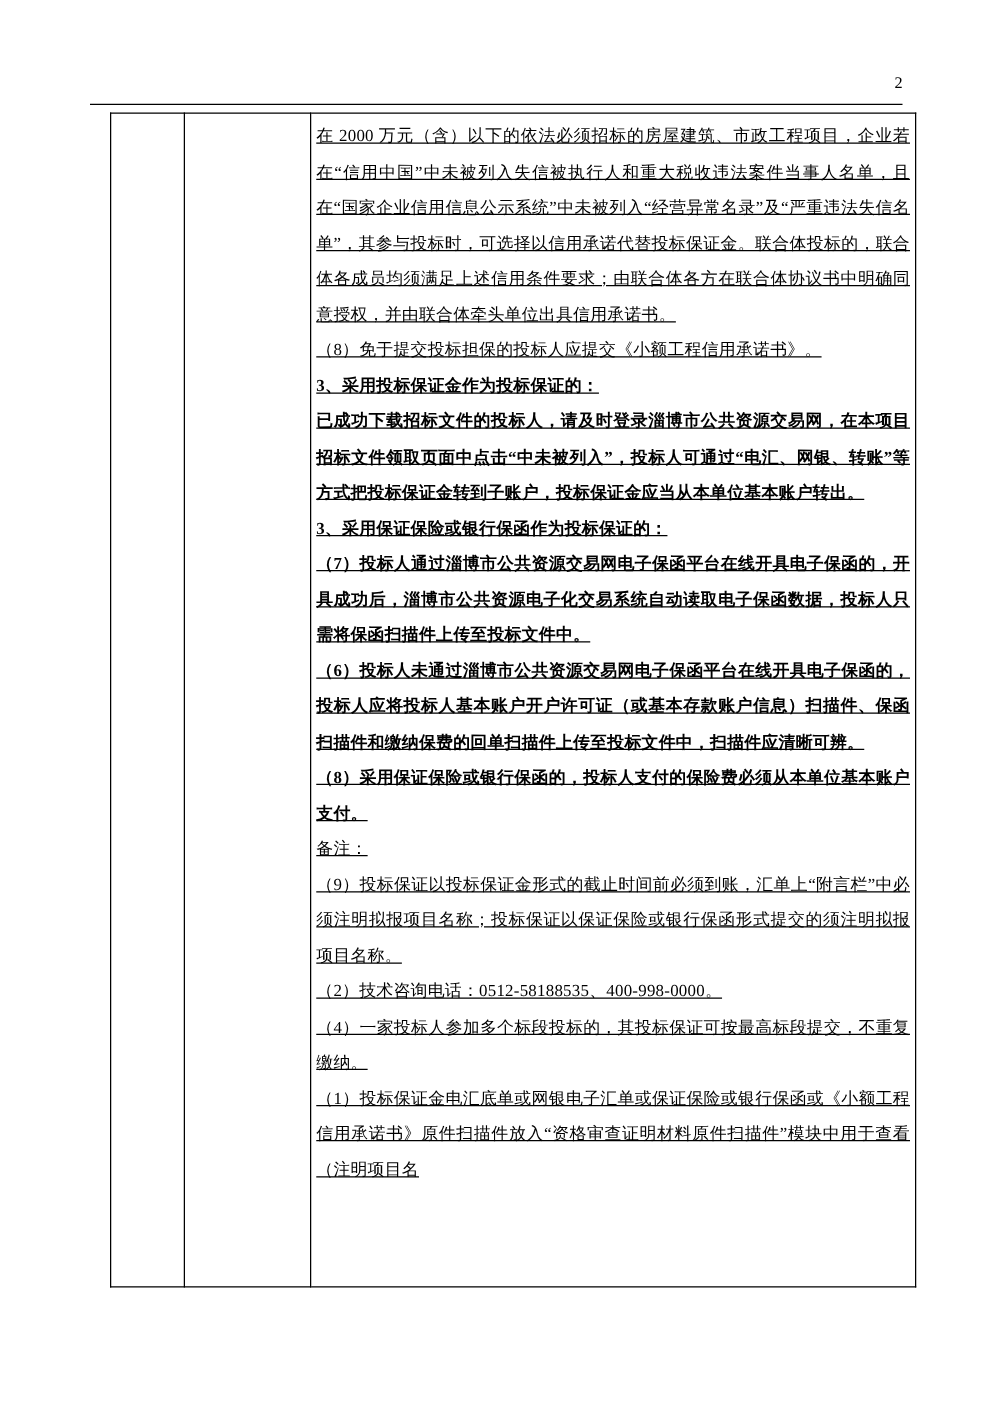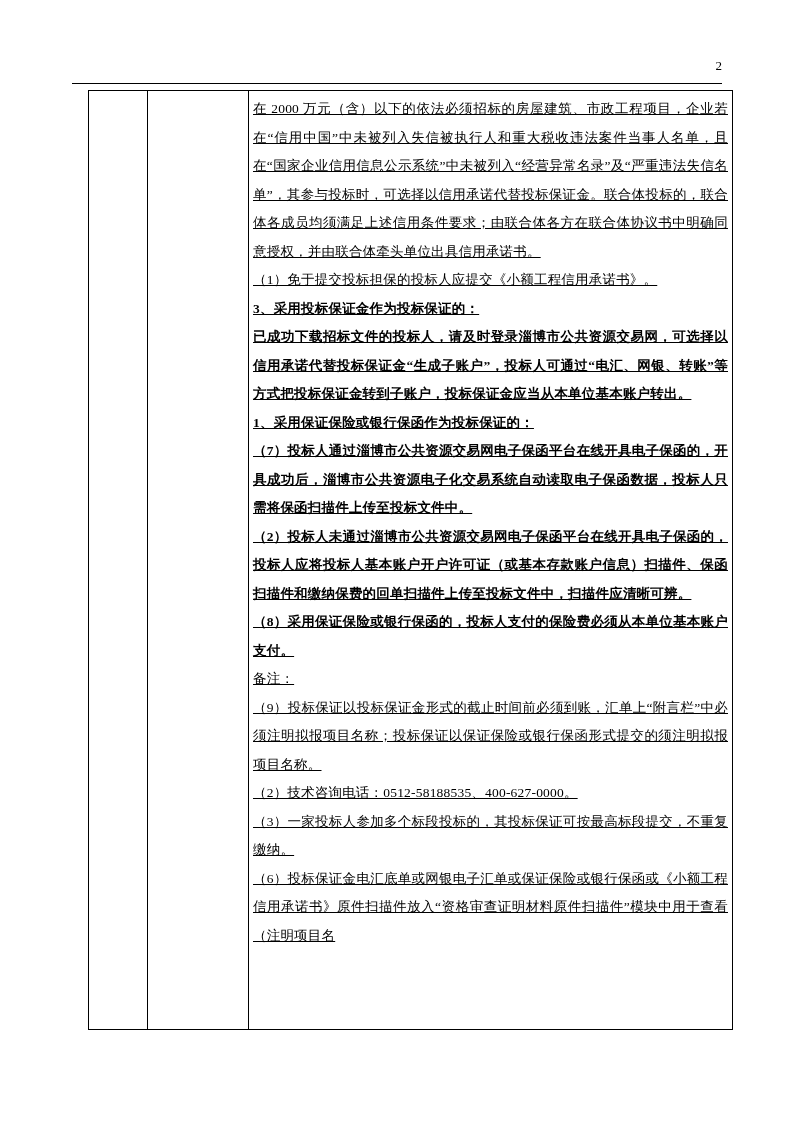--- a/index.html
+++ b/index.html
@@ -95,30 +95,30 @@
     <div class="header-rule"></div>
   </div>
 
   <table class="doc-table">
     <tbody>
         <tr>
       <td class="col-a cell-empty"></td>
       <td class="col-b cell-empty"></td>
       <td class="col-c content-cell">
         <p class="ind">在 2000 万元（含）以下的依法必须招标的房屋建筑、市政工程项目，企业若在“信用中国”中未被列入失信被执行人和重大税收违法案件当事人名单，且在“国家企业信用信息公示系统”中未被列入“经营异常名录”及“严重违法失信名单”，其参与投标时，可选择以信用承诺代替投标保证金。联合体投标的，联合体各成员均须满足上述信用条件要求；由联合体各方在联合体协议书中明确同意授权，并由联合体牵头单位出具信用承诺书。</p>
-        <p class="ind">（1）免于提交投标担保的投标人应提交《小额工程信用承诺书》。</p>
+        <p class="ind">（8）免于提交投标担保的投标人应提交《小额工程信用承诺书》。</p>
         <p class="ind bold">3、采用投标保证金作为投标保证的：</p>
-        <p class="ind bold">已成功下载招标文件的投标人，请及时登录淄博市公共资源交易网，可选择以信用承诺代替投标保证金“生成子账户”，投标人可通过“电汇、网银、转账”等方式把投标保证金转到子账户，投标保证金应当从本单位基本账户转出。</p>
-        <p class="ind bold">1、采用保证保险或银行保函作为投标保证的：</p>
+        <p class="ind bold">已成功下载招标文件的投标人，请及时登录淄博市公共资源交易网，在本项目招标文件领取页面中点击“中未被列入”，投标人可通过“电汇、网银、转账”等方式把投标保证金转到子账户，投标保证金应当从本单位基本账户转出。</p>
+        <p class="ind bold">3、采用保证保险或银行保函作为投标保证的：</p>
         <p class="ind bold">（7）投标人通过淄博市公共资源交易网电子保函平台在线开具电子保函的，开具成功后，淄博市公共资源电子化交易系统自动读取电子保函数据，投标人只需将保函扫描件上传至投标文件中。</p>
-        <p class="ind bold">（2）投标人未通过淄博市公共资源交易网电子保函平台在线开具电子保函的，投标人应将投标人基本账户开户许可证（或基本存款账户信息）扫描件、保函扫描件和缴纳保费的回单扫描件上传至投标文件中，扫描件应清晰可辨。</p>
+        <p class="ind bold">（6）投标人未通过淄博市公共资源交易网电子保函平台在线开具电子保函的，投标人应将投标人基本账户开户许可证（或基本存款账户信息）扫描件、保函扫描件和缴纳保费的回单扫描件上传至投标文件中，扫描件应清晰可辨。</p>
         <p class="ind bold">（8）采用保证保险或银行保函的，投标人支付的保险费必须从本单位基本账户支付。</p>
         <p class="ind">备注：</p>
         <p class="ind">（9）投标保证以投标保证金形式的截止时间前必须到账，汇单上“附言栏”中必须注明拟报项目名称；投标保证以保证保险或银行保函形式提交的须注明拟报项目名称。</p>
-        <p class="ind">（2）技术咨询电话：0512-58188535、400-627-0000。</p>
-        <p class="ind">（3）一家投标人参加多个标段投标的，其投标保证可按最高标段提交，不重复缴纳。</p>
-        <p class="ind">（6）投标保证金电汇底单或网银电子汇单或保证保险或银行保函或《小额工程信用承诺书》原件扫描件放入“资格审查证明材料原件扫描件”模块中用于查看（注明项目名</p>
+        <p class="ind">（2）技术咨询电话：0512-58188535、400-998-0000。</p>
+        <p class="ind">（4）一家投标人参加多个标段投标的，其投标保证可按最高标段提交，不重复缴纳。</p>
+        <p class="ind">（1）投标保证金电汇底单或网银电子汇单或保证保险或银行保函或《小额工程信用承诺书》原件扫描件放入“资格审查证明材料原件扫描件”模块中用于查看（注明项目名</p>
       </td>
     </tr>
   </tbody>
     </table>
 
 </div>
 
 </body></html>

